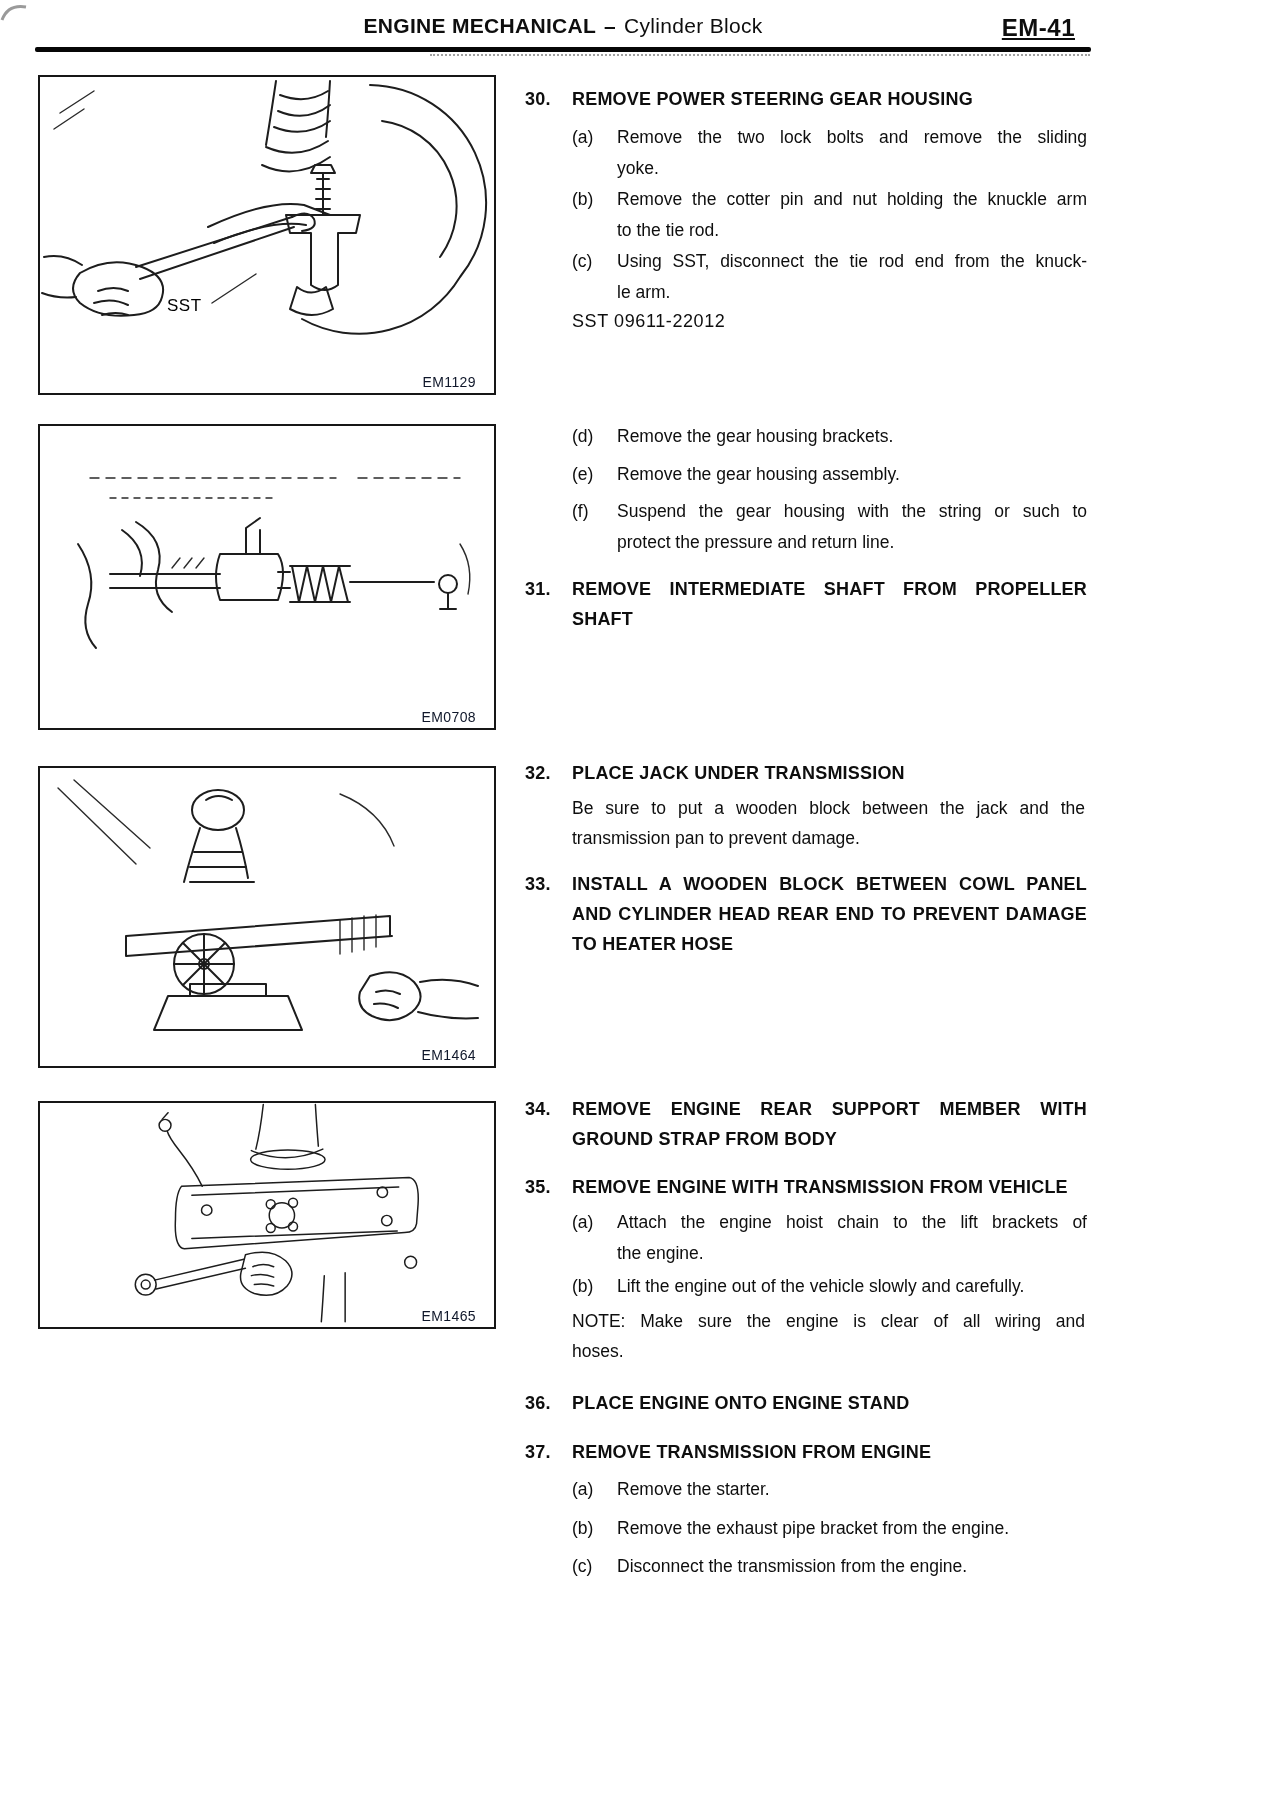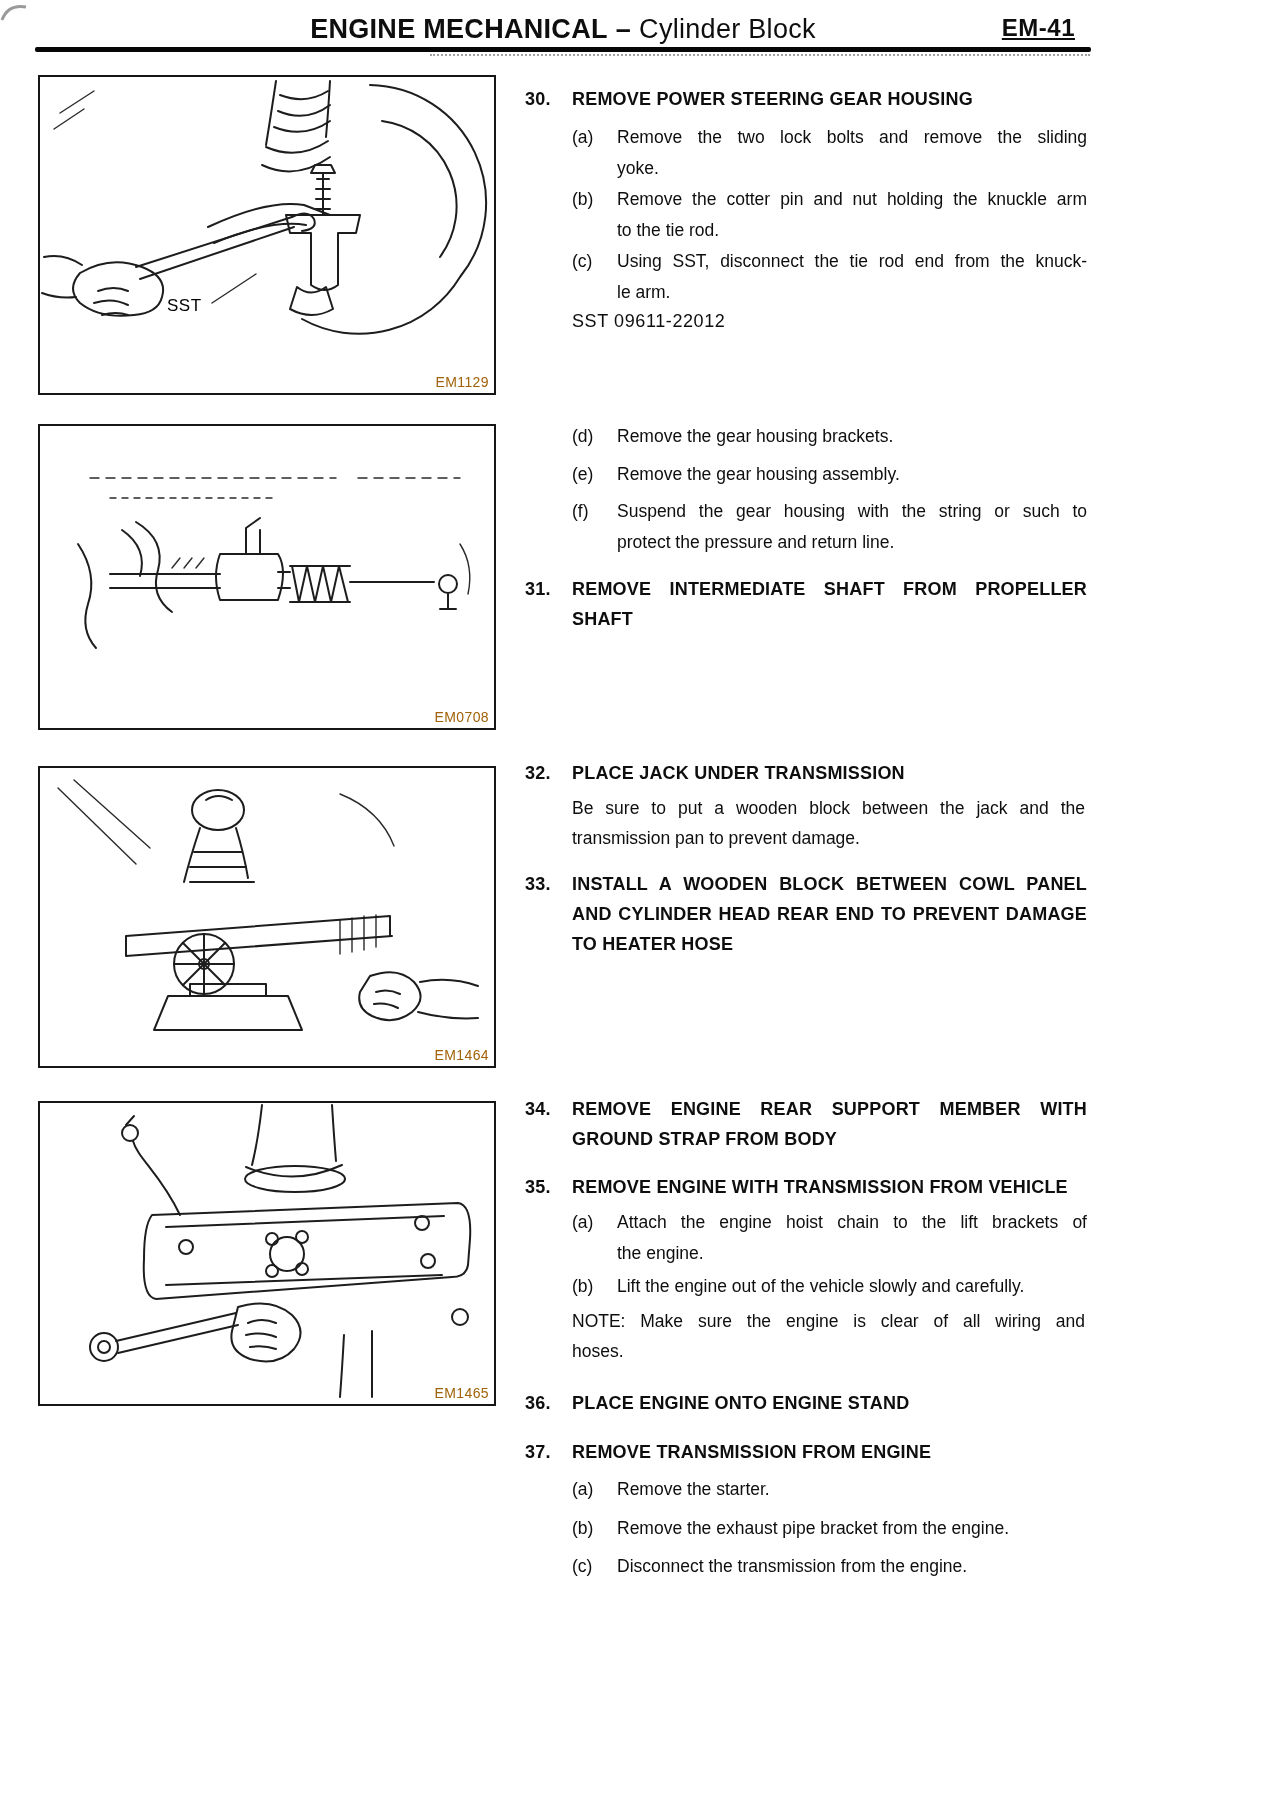--- a/index.html
+++ b/index.html
@@ -4,41 +4,41 @@
 <style>
   html,body { margin:0; padding:0; background:#ffffff; }
   body {
     width:1280px; height:1808px; position:relative; overflow:hidden;
     font-family:"Liberation Sans", sans-serif; color:#0e0e0e;
     -webkit-font-smoothing:antialiased;
   }
   
   .hdr-title {
     position:absolute; left:35px; top:14px; width:1056px;
-    text-align:center; font-size:27px; letter-spacing:0.3px; white-space:nowrap;
+    text-align:center; font-size:21px; letter-spacing:0.3px; white-space:nowrap;
   }
   .hdr-title .sec { font-weight:bold; }
   .hdr-title .dash { font-weight:bold; padding:0 8px; }
   .page-code {
     position:absolute; top:14px; right:205px;
     font-size:24px; font-weight:bold; letter-spacing:0.5px;text-decoration:underline;
   }
   .hdr-rule { position:absolute; left:35px; top:47px; width:1056px; height:5px; background:#060606; border-radius:2px; }
   .hdr-rule2 { position:absolute; left:430px; top:54px; width:660px; height:0; border-top:2px dotted #8a8a8a; opacity:0.8; }
   .corner-mark { position:absolute; left:0; top:0; }
 
   
   .figbox {
     position:absolute; left:38px; width:458px;
     border:2px solid #161616; background:#fff; box-sizing:border-box;
   }
   .figbox svg { position:absolute; left:0; top:0; width:100%; height:100%; }
   .figcode {
-    position:absolute; right:5px; bottom:3px;
-    font-size:14px; letter-spacing:0.4px; color:#a16207; background:#fff; padding-left:4px;
+    position:absolute; right:18px; bottom:3px;
+    font-size:14px; letter-spacing:0.4px; color:#0f172a; background:#fff; padding-left:4px;
   }
   .sst-callout { position:absolute; left:127px; top:219px; font-size:17px; color:#000000; letter-spacing:0.5px; }
 
   
   .stitle {
     position:absolute; left:525px; width:562px; display:flex;
     font-weight:bold; font-size:18px; line-height:30px; letter-spacing:0.2px;
   }
   .stitle .num { width:47px; flex:none; }
   .stitle .tl { flex:1; }
@@ -149,21 +149,21 @@
       <path d="M128,228 h120 l14,34 h-148 z"></path>
       <path d="M150,228 v-12 h76 v12"></path>
       <path d="M330,208 q28,-10 44,6 q14,16 -2,30 q-18,14 -40,4 q-16,-8 -12,-24 z"></path>
       <path d="M336,224 q12,-4 24,2 M334,236 q12,-2 24,4"></path>
       <path d="M380,214 q30,-6 58,4 M378,244 q30,8 60,6"></path>
     </g>
   </svg>
   <div class="figcode" data-bind="figures.2.code">EM1464</div>
 </div>
 
-<div class="figbox" style="top:1101px;height:305px;">
+<div class="figbox" style="top:1101px;height:228px;">
   <svg viewBox="0 0 454 301">
     <g class="sketch">
       <path d="M222,2 q-4,36 -10,60 M292,2 q2,32 4,56"></path>
       <path d="M206,64 q48,20 96,-2"></path>
       <ellipse cx="255" cy="76" rx="50" ry="13"></ellipse>
       <path d="M112,112 L418,100 q14,2 12,36 l-2,26 q-2,12 -16,12 L116,196 q-14,-2 -12,-40 q0,-34 8,-44 z"></path>
       <path d="M126,124 L404,113 M126,182 L402,172"></path>
       <circle cx="232" cy="136" r="6"></circle>
         <circle cx="262" cy="134" r="6"></circle>
       <circle cx="232" cy="168" r="6"></circle>

